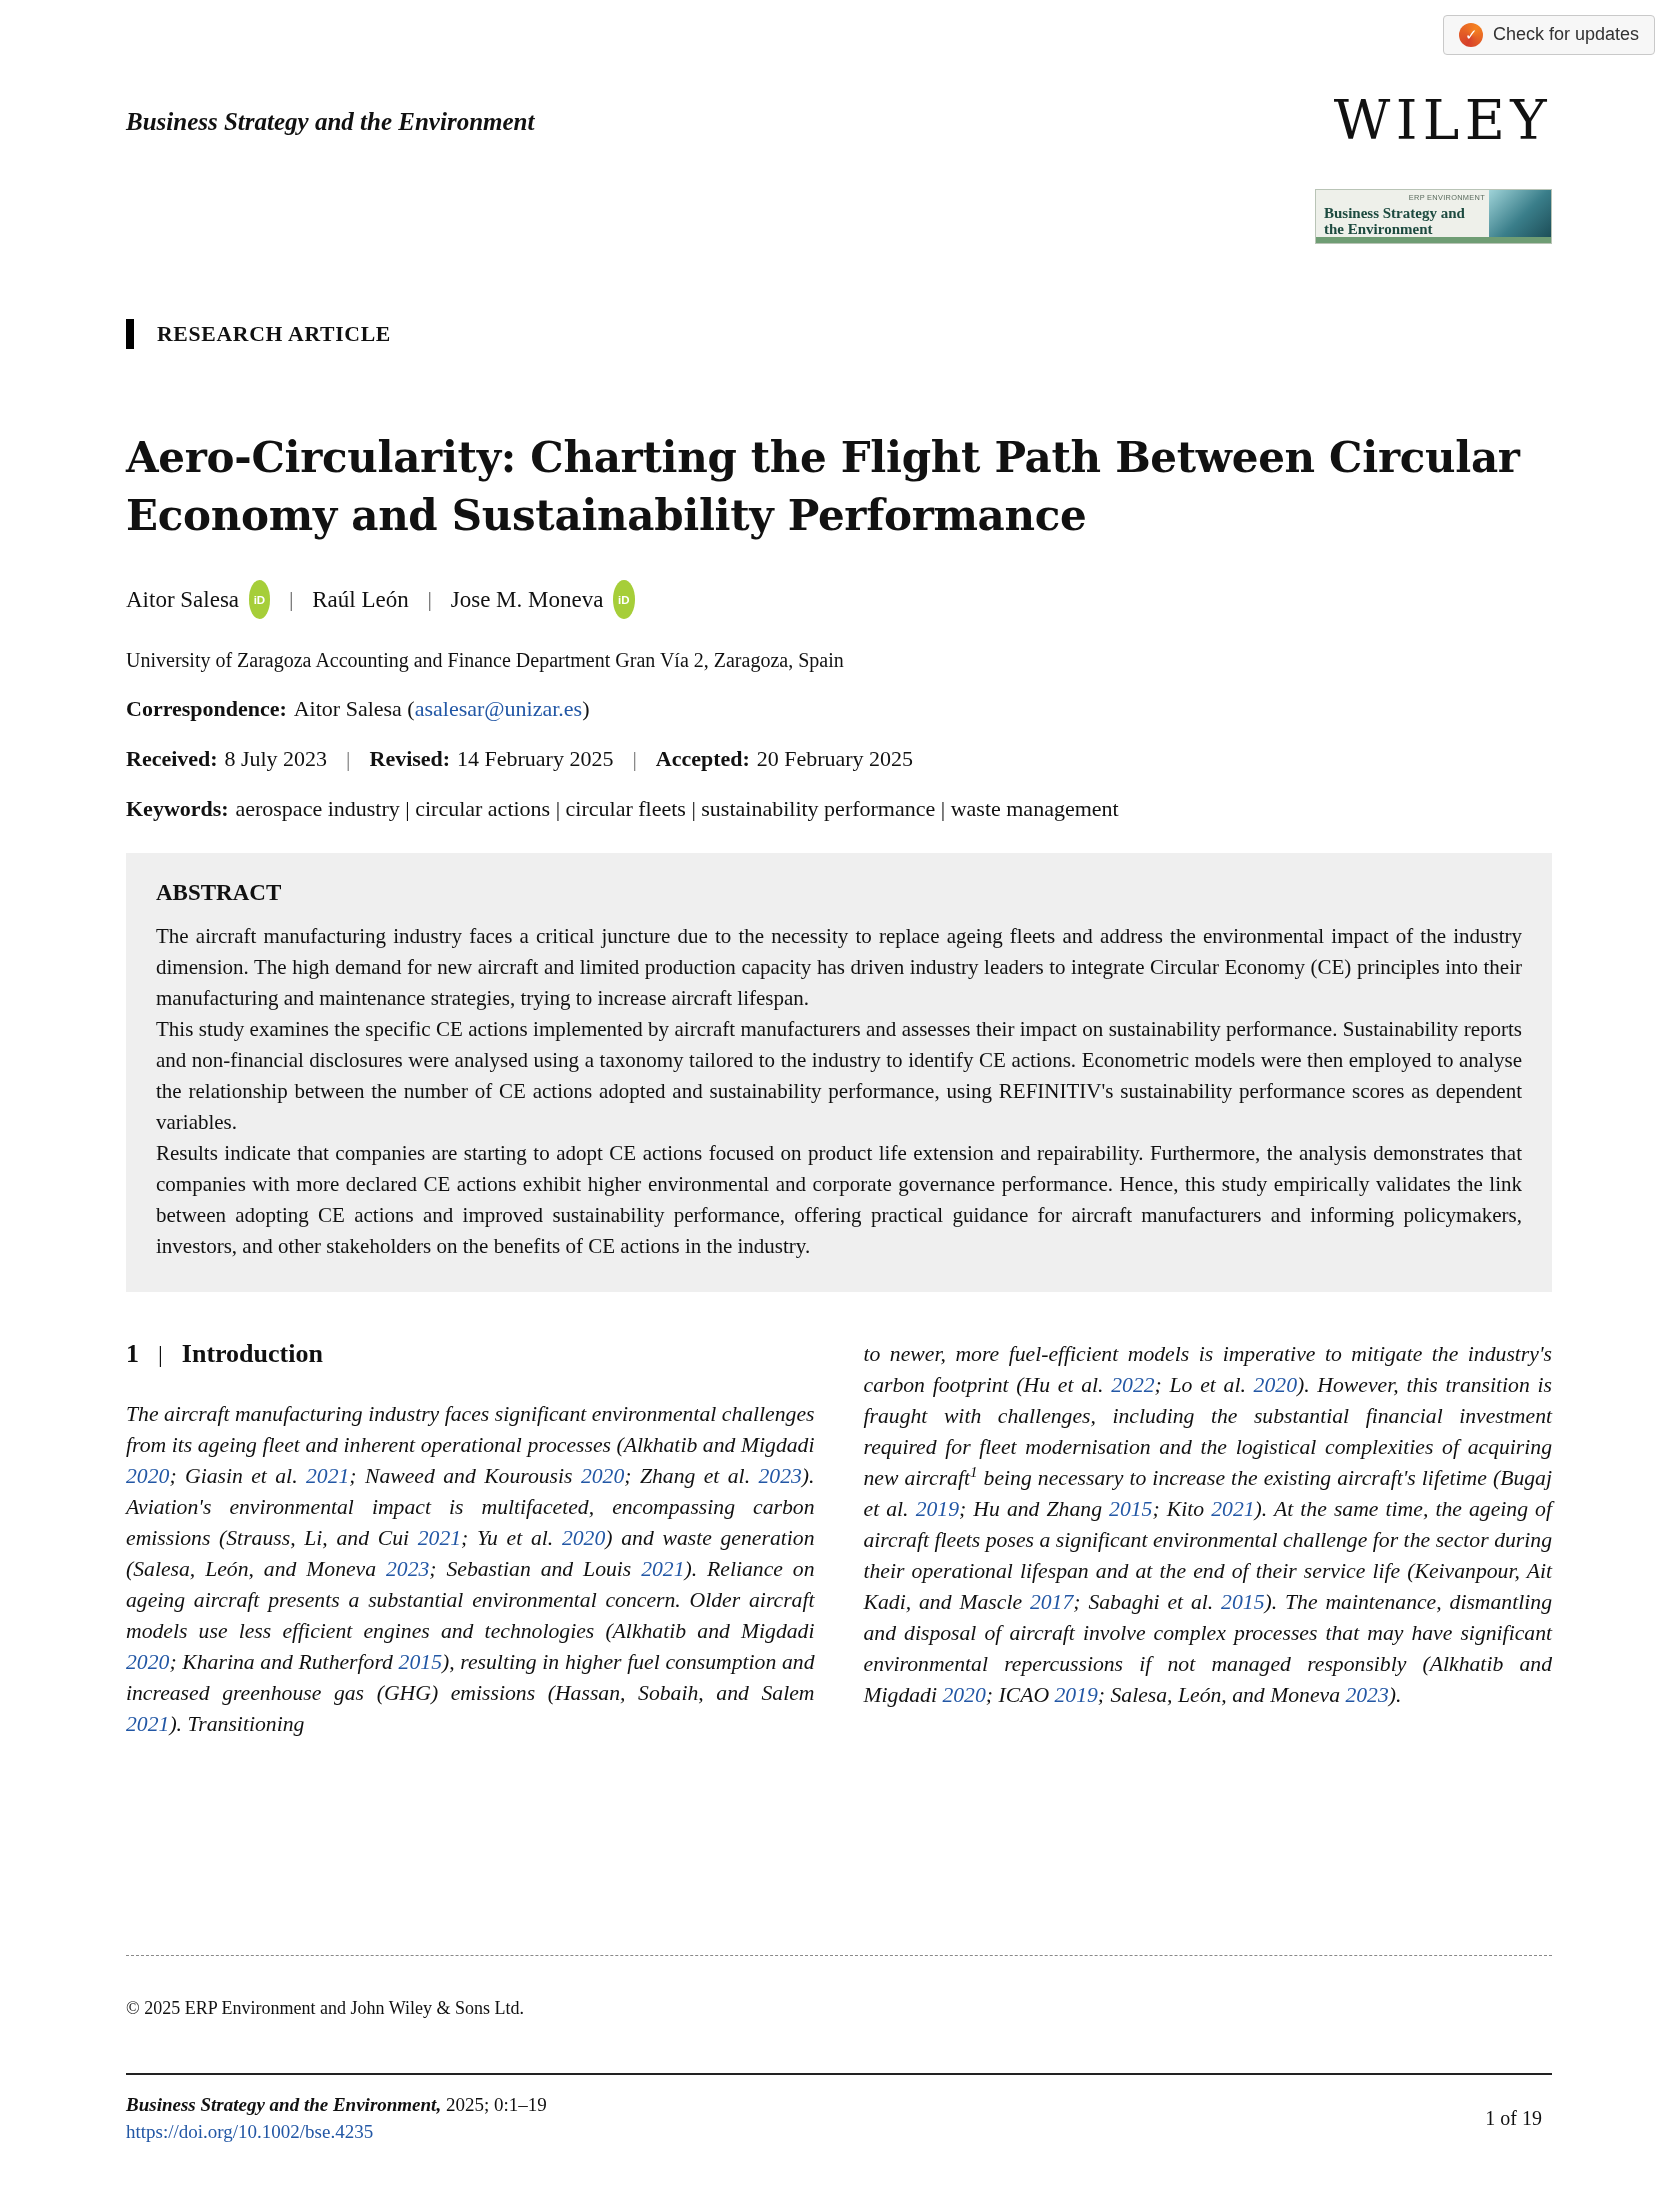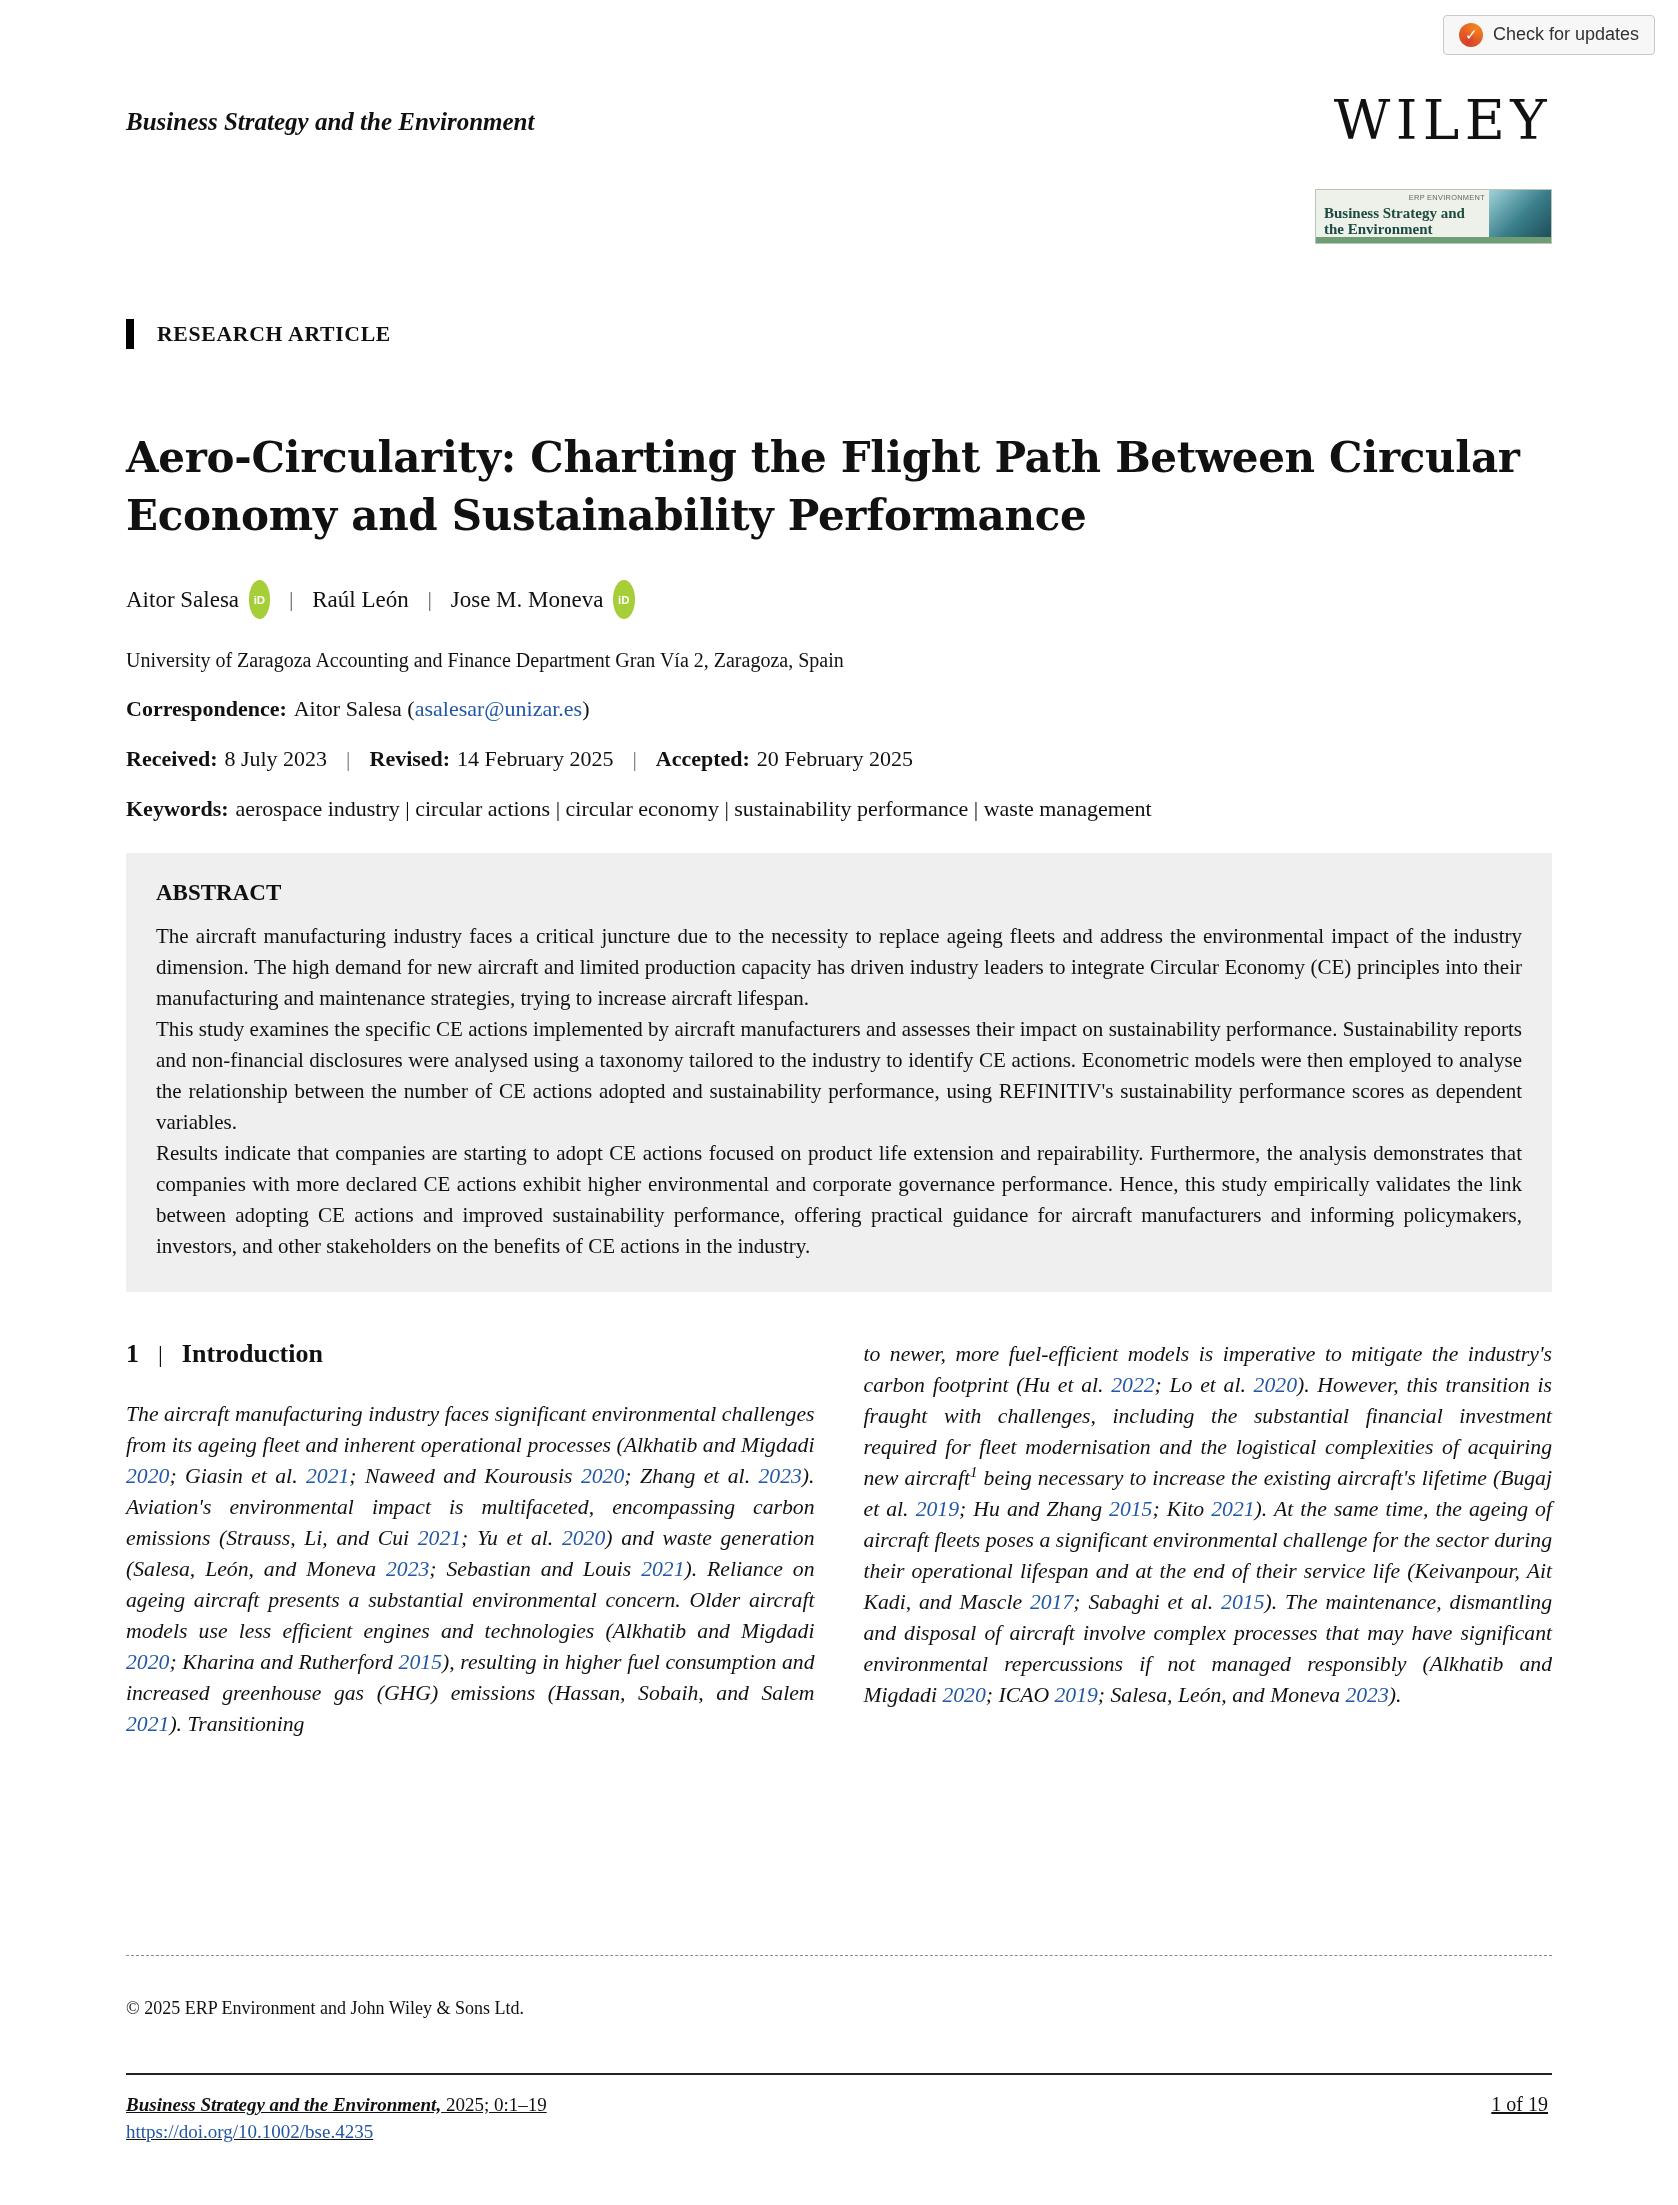--- a/index.html
+++ b/index.html
@@ -57,22 +57,22 @@
   .section-heading{margin:0 0 30px;font-size:26px;font-weight:bold;display:flex;align-items:baseline;}
   .h-pipe{font-weight:normal;margin:0 19px;font-size:24px;}
   .body-p{margin:0;font-size:21.7px;line-height:31px;text-align:justify;hyphens:auto;font-style:italic;}
   .cite{color:var(--link-blue,#2257a5);cursor:pointer;}
   .supref{vertical-align:super;font-size:15px;line-height:0;}
 
   
   .foot-dashed{position:absolute;left:126px;right:126px;top:1955px;border-top:1.4px dashed #8a8a8a;}
   .copyright{position:absolute;left:126px;top:1998px;font-size:18px;}
   .bottom-rule{position:absolute;left:126px;right:126px;top:2073px;border-top:2px solid #222;}
-  .footer-row{position:absolute;left:126px;right:130px;top:2091px;display:flex;
-              justify-content:space-between;align-items:flex-start;font-size:19px;line-height:27px;text-decoration:underline;}
+  .footer-row{position:absolute;left:126px;right:136px;top:2091px;display:flex;
+              justify-content:space-between;align-items:center;font-size:19px;line-height:27px;}
   .fj{font-style:italic;font-weight:bold;}
   .page-number{font-size:20px;}
 </style>
 </head>
 <body>
 
 <div class="page">
 
   <a class="check-updates">
     <span class="cfu-icon">✓</span>
@@ -116,21 +116,21 @@
   <div class="meta-line">
     <span class="meta-label">Received:</span><span>8 July 2023</span>
     <span class="pipe">|</span>
     <span class="meta-label">Revised:</span><span>14 February 2025</span>
     <span class="pipe">|</span>
     <span class="meta-label">Accepted:</span><span>20 February 2025</span>
   </div>
 
 
   <div class="meta-line">
-    <span class="meta-label">Keywords:</span><span>aerospace industry | circular actions | circular economy | sustainability performance | waste management</span>
+    <span class="meta-label">Keywords:</span><span>aerospace industry | circular actions | circular fleets | sustainability performance | waste management</span>
   </div>
 
   <section class="abstract">
     <h2 class="abstract-heading">ABSTRACT</h2>
     <p class="abs-p">The aircraft manufacturing industry faces a critical juncture due to the necessity to replace ageing fleets and address the environmental impact of the industry dimension. The high demand for new aircraft and limited production capacity has driven industry leaders to integrate Circular Economy (CE) principles into their manufacturing and maintenance strategies, trying to increase aircraft lifespan.</p>
     <p class="abs-p">This study examines the specific CE actions implemented by aircraft manufacturers and assesses their impact on sustainability performance. Sustainability reports and non-financial disclosures were analysed using a taxonomy tailored to the industry to identify CE actions. Econometric models were then employed to analyse the relationship between the number of CE actions adopted and sustainability performance, using REFINITIV's sustainability performance scores as dependent variables.</p>
     <p class="abs-p">Results indicate that companies are starting to adopt CE actions focused on product life extension and repairability. Furthermore, the analysis demonstrates that companies with more declared CE actions exhibit higher environmental and corporate governance performance. Hence, this study empirically validates the link between adopting CE actions and improved sustainability performance, offering practical guidance for aircraft manufacturers and informing policymakers, investors, and other stakeholders on the benefits of CE actions in the industry.</p>
   </section>
 
   <section class="body-columns">

